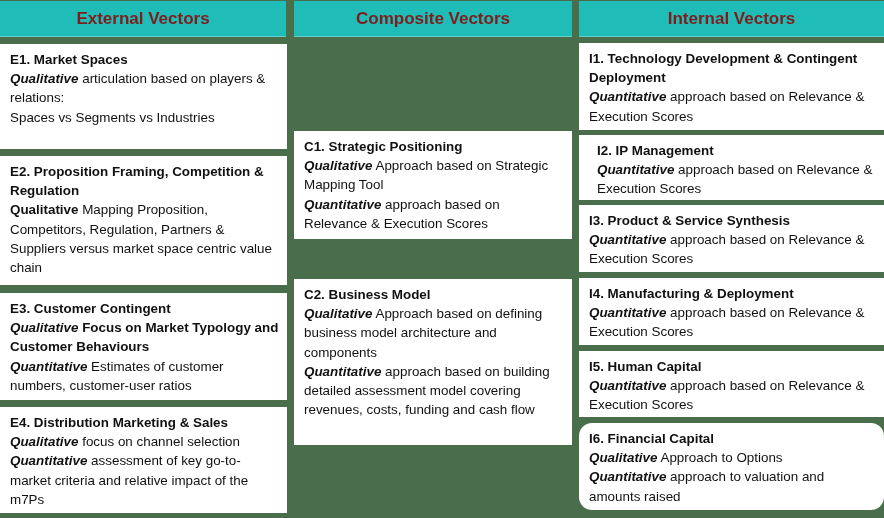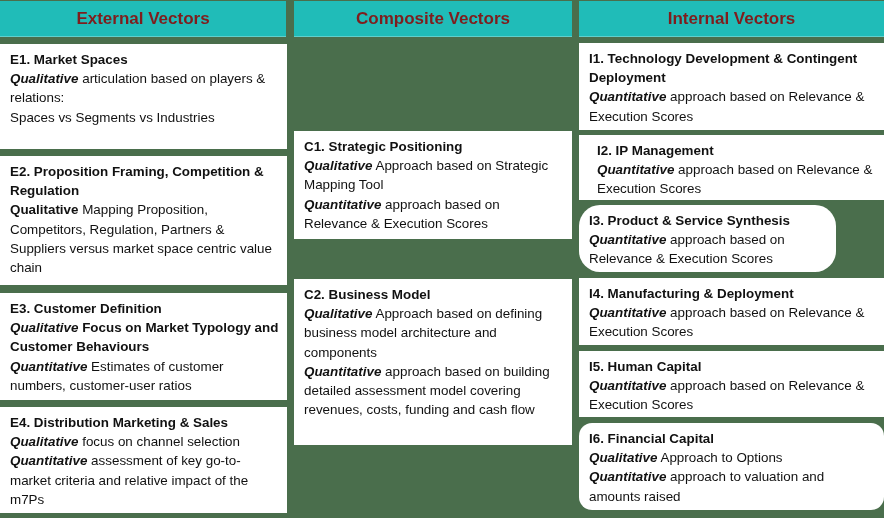--- a/index.html
+++ b/index.html
@@ -33,21 +33,21 @@
   <span class="line"><span class="q">Qualitative</span><span> articulation based on players &amp; relations:</span></span>
   <span class="line"><span>Spaces vs Segments vs Industries</span></span>
 </div>
 
 <div class="box" style="left:0;top:156px;width:287px;height:129px;">
   <span class="t">E2. Proposition Framing, Competition &amp; Regulation</span>
   <span class="line"><span class="qb">Qualitative</span><span> Mapping Proposition, Competitors, Regulation, Partners &amp; Suppliers versus market space centric value chain</span></span>
 </div>
 
 <div class="box" style="left:0;top:293px;width:287px;height:107px;">
-  <span class="t">E3. Customer Definition</span>
+  <span class="t">E3. Customer Contingent</span>
   <span class="line" style="font-weight:bold;"><span class="q">Qualitative</span><span> Focus on Market Typology and Customer Behaviours</span></span>
   <span class="line"><span class="q">Quantitative</span><span> Estimates of customer numbers, customer-user ratios</span></span>
 </div>
 
 <div class="box" style="left:0;top:407px;width:287px;height:106px;">
   <span class="t">E4. Distribution Marketing &amp; Sales</span>
   <span class="line"><span class="q">Qualitative</span><span> focus on channel selection</span></span>
   <span class="line"><span class="q">Quantitative</span><span> assessment of key go-to-market criteria and relative impact of the m7Ps</span></span>
 </div>
 
@@ -66,21 +66,21 @@
 <div class="box" style="left:579px;top:43px;width:305px;height:87px;">
   <span class="t">I1. Technology Development &amp; Contingent Deployment</span>
   <span class="line"><span class="q">Quantitative</span><span> approach based on Relevance &amp; Execution Scores</span></span>
 </div>
 
 <div class="box" style="left:579px;top:135px;width:305px;height:65px;padding-left:18px;">
   <span class="t">I2. IP Management</span>
   <span class="line"><span class="q">Quantitative</span><span> approach based on Relevance &amp; Execution Scores</span></span>
 </div>
 
-<div class="box" style="left:579px;top:205px;width:257px;height:67px;border-radius:21px;">
+<div class="box" style="left:579px;top:205px;width:305px;height:67px;">
   <span class="t">I3. Product &amp; Service Synthesis</span>
   <span class="line"><span class="q">Quantitative</span><span> approach based on Relevance &amp; Execution Scores</span></span>
 </div>
 
 <div class="box" style="left:579px;top:278px;width:305px;height:67px;">
   <span class="t">I4. Manufacturing &amp; Deployment</span>
   <span class="line"><span class="q">Quantitative</span><span> approach based on Relevance &amp; Execution Scores</span></span>
 </div>
 
 <div class="box" style="left:579px;top:351px;width:305px;height:66px;">

